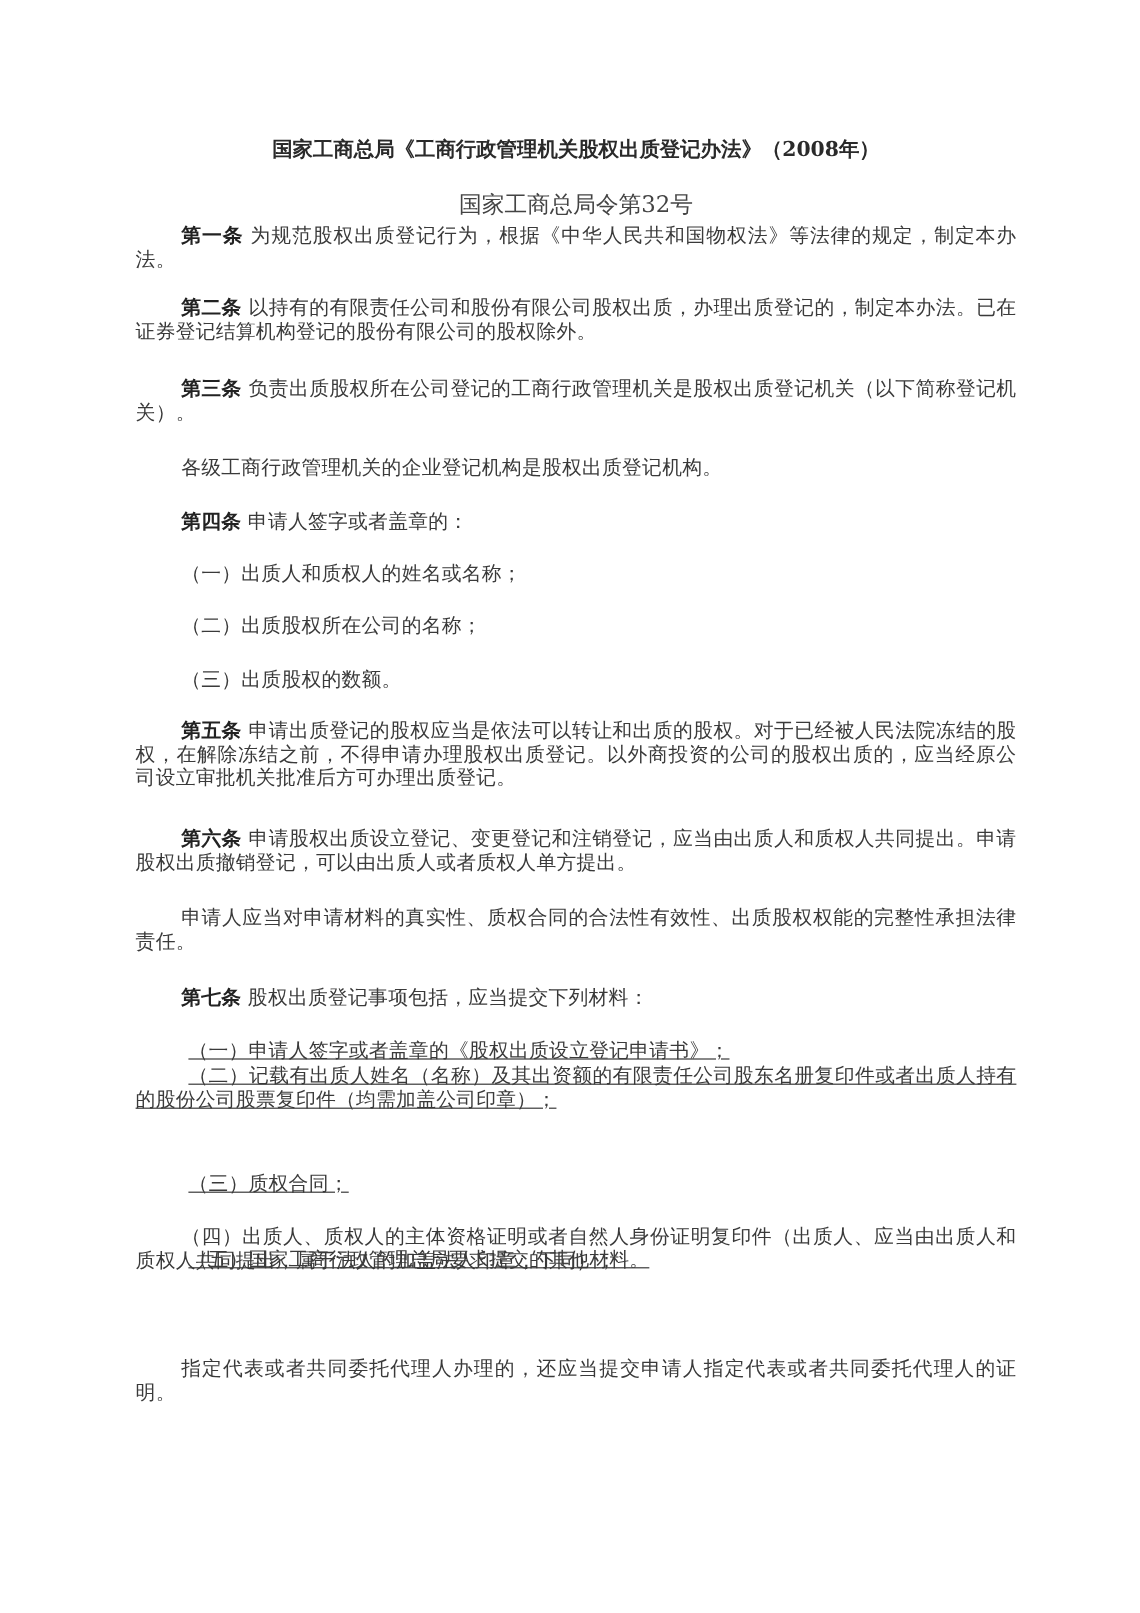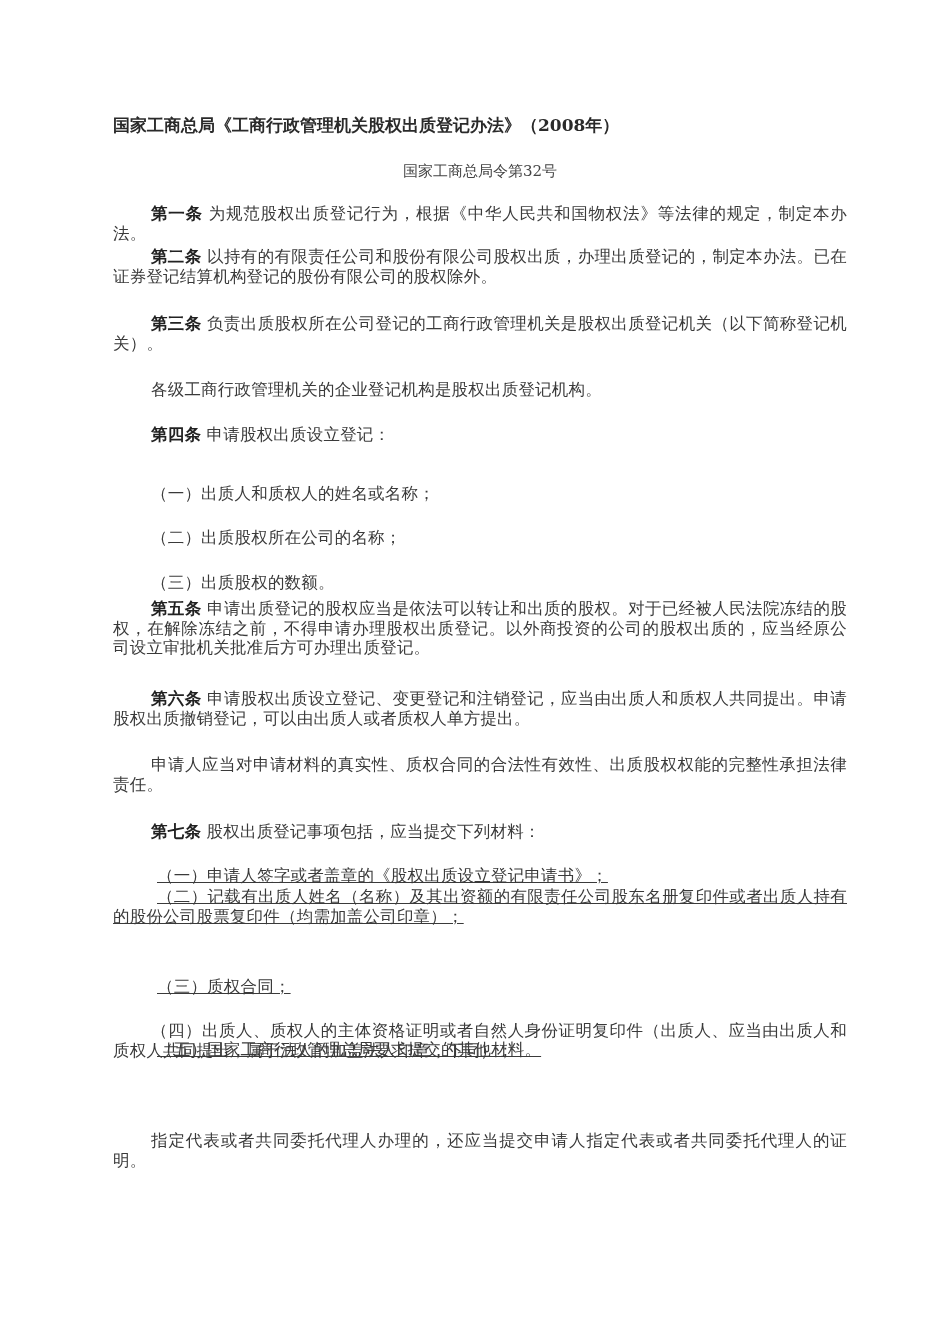--- a/index.html
+++ b/index.html
@@ -4,49 +4,49 @@
 <style>
   html, body { margin: 0; padding: 0; background: #ffffff; }
   body {
     width: 950px; height: 1344px; position: relative; overflow: hidden;
     font-family: "DejaVu Serif", "Liberation Serif", serif;
     color: #333333;
   }
   .page { position: absolute; left: 113px; top: 0; width: 734px; }
   .title {
     position: absolute; left: 0; width: 734px; top: 114px;
-    text-align: left; font-size: 17px; font-weight: bold; color: #2a2a2a;
+    text-align: center; font-size: 17px; font-weight: bold; color: #2a2a2a;
     line-height: 22px; white-space: nowrap;
   }
   .subtitle {
     position: absolute; left: 0; width: 734px; top: 160px;
-    text-align: center; font-size: 15px; color: #444; line-height: 22px;
+    text-align: center; font-size: 19px; color: #444; line-height: 22px;
   }
   .para {
     position: absolute; left: 0; width: 734px;
     font-size: 16.5px; line-height: 19.5px; text-align: justify;
     text-align-last: left; color: #3a3a3a; letter-spacing: 0.2px;
   }
   .para.indent { text-indent: 38px; }
   .para.indent-list { text-indent: 44px; text-decoration: underline; }
-  .para.indent-list2 { text-indent: 38px; margin-top: 16px; }
+  .para.indent-list2 { text-indent: 38px; }
   .art { font-weight: bold; color: #222; }
 </style>
 </head>
 <body>
 
 <div class="page">
   <div class="title">国家工商总局《工商行政管理机关股权出质登记办法》（2008年）</div>
   <div class="subtitle">国家工商总局令第32号</div>
 
-  <div class="para indent" style="top:204px"><span class="art">第一条</span><span> 为规范股权出质登记行为，根据《中华人民共和国物权法》等法律的规定，制定本办法。</span></div>
+  <div class="para indent" style="top:187px"><span class="art">第一条</span><span> 为规范股权出质登记行为，根据《中华人民共和国物权法》等法律的规定，制定本办法。</span></div>
   <div class="para indent" style="top:247px"><span class="art">第二条</span><span> 以持有的有限责任公司和股份有限公司股权出质，办理出质登记的，制定本办法。已在证券登记结算机构登记的股份有限公司的股权除外。</span></div>
   <div class="para indent" style="top:314px"><span class="art">第三条</span><span> 负责出质股权所在公司登记的工商行政管理机关是股权出质登记机关（以下简称登记机关）。</span></div>
   <div class="para indent" style="top:380px">各级工商行政管理机关的企业登记机构是股权出质登记机构。</div>
-  <div class="para indent" style="top:425px"><span class="art">第四条</span><span> 申请股权出质设立登记：</span></div>
+  <div class="para indent" style="top:425px"><span class="art">第四条</span><span> 申请人签字或者盖章的：</span></div>
   <div class="para indent-list2" style="top:468px">（一）出质人和质权人的姓名或名称；</div>
   <div class="para indent-list2" style="top:512px">（二）出质股权所在公司的名称；</div>
   <div class="para indent-list2" style="top:557px">（三）出质股权的数额。</div>
   <div class="para indent" style="top:599px"><span class="art">第五条</span><span> 申请出质登记的股权应当是依法可以转让和出质的股权。对于已经被人民法院冻结的股权，在解除冻结之前，不得申请办理股权出质登记。以外商投资的公司的股权出质的，应当经原公司设立审批机关批准后方可办理出质登记。</span></div>
   <div class="para indent" style="top:689px"><span class="art">第六条</span><span> 申请股权出质设立登记、变更登记和注销登记，应当由出质人和质权人共同提出。申请股权出质撤销登记，可以由出质人或者质权人单方提出。</span></div>
   <div class="para indent" style="top:755px">申请人应当对申请材料的真实性、质权合同的合法性有效性、出质股权权能的完整性承担法律责任。</div>
   <div class="para indent" style="top:822px"><span class="art">第七条</span><span> 股权出质登记事项包括，应当提交下列材料：</span></div>
   <div class="para indent-list" style="top:866px">（一）申请人签字或者盖章的《股权出质设立登记申请书》；</div>
   <div class="para indent-list" style="top:887px">（二）记载有出质人姓名（名称）及其出资额的有限责任公司股东名册复印件或者出质人持有的股份公司股票复印件（均需加盖公司印章）；</div>
   <div class="para indent-list" style="top:977px">（三）质权合同；</div>

